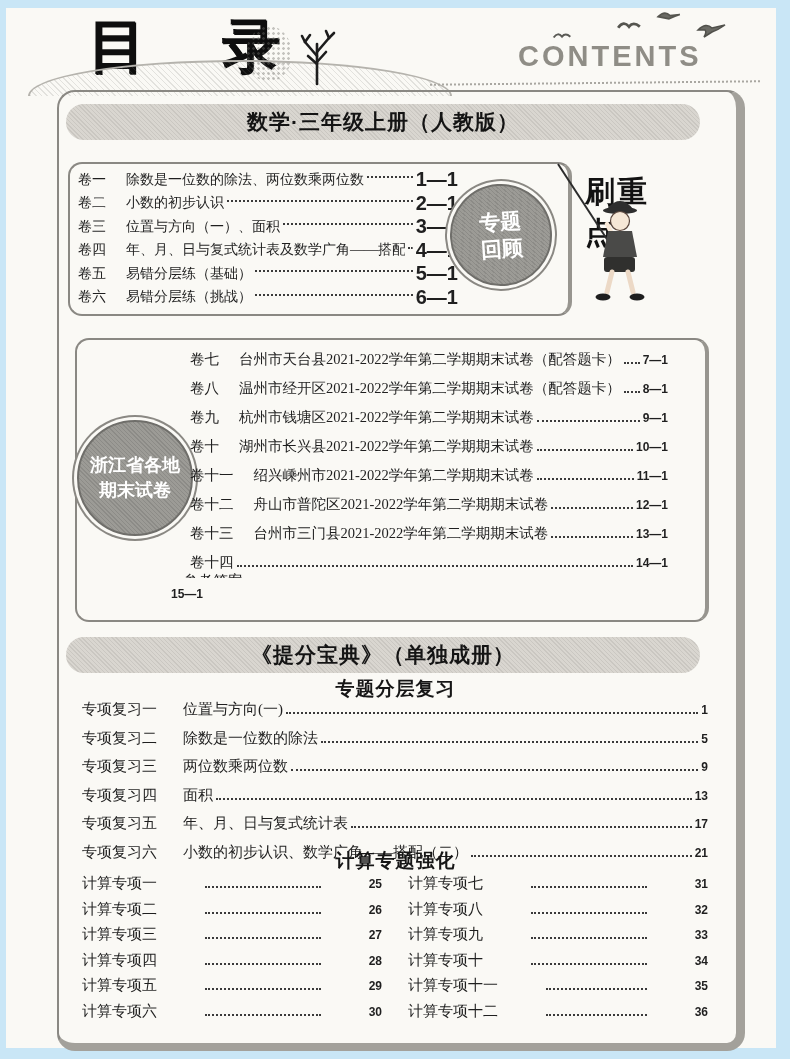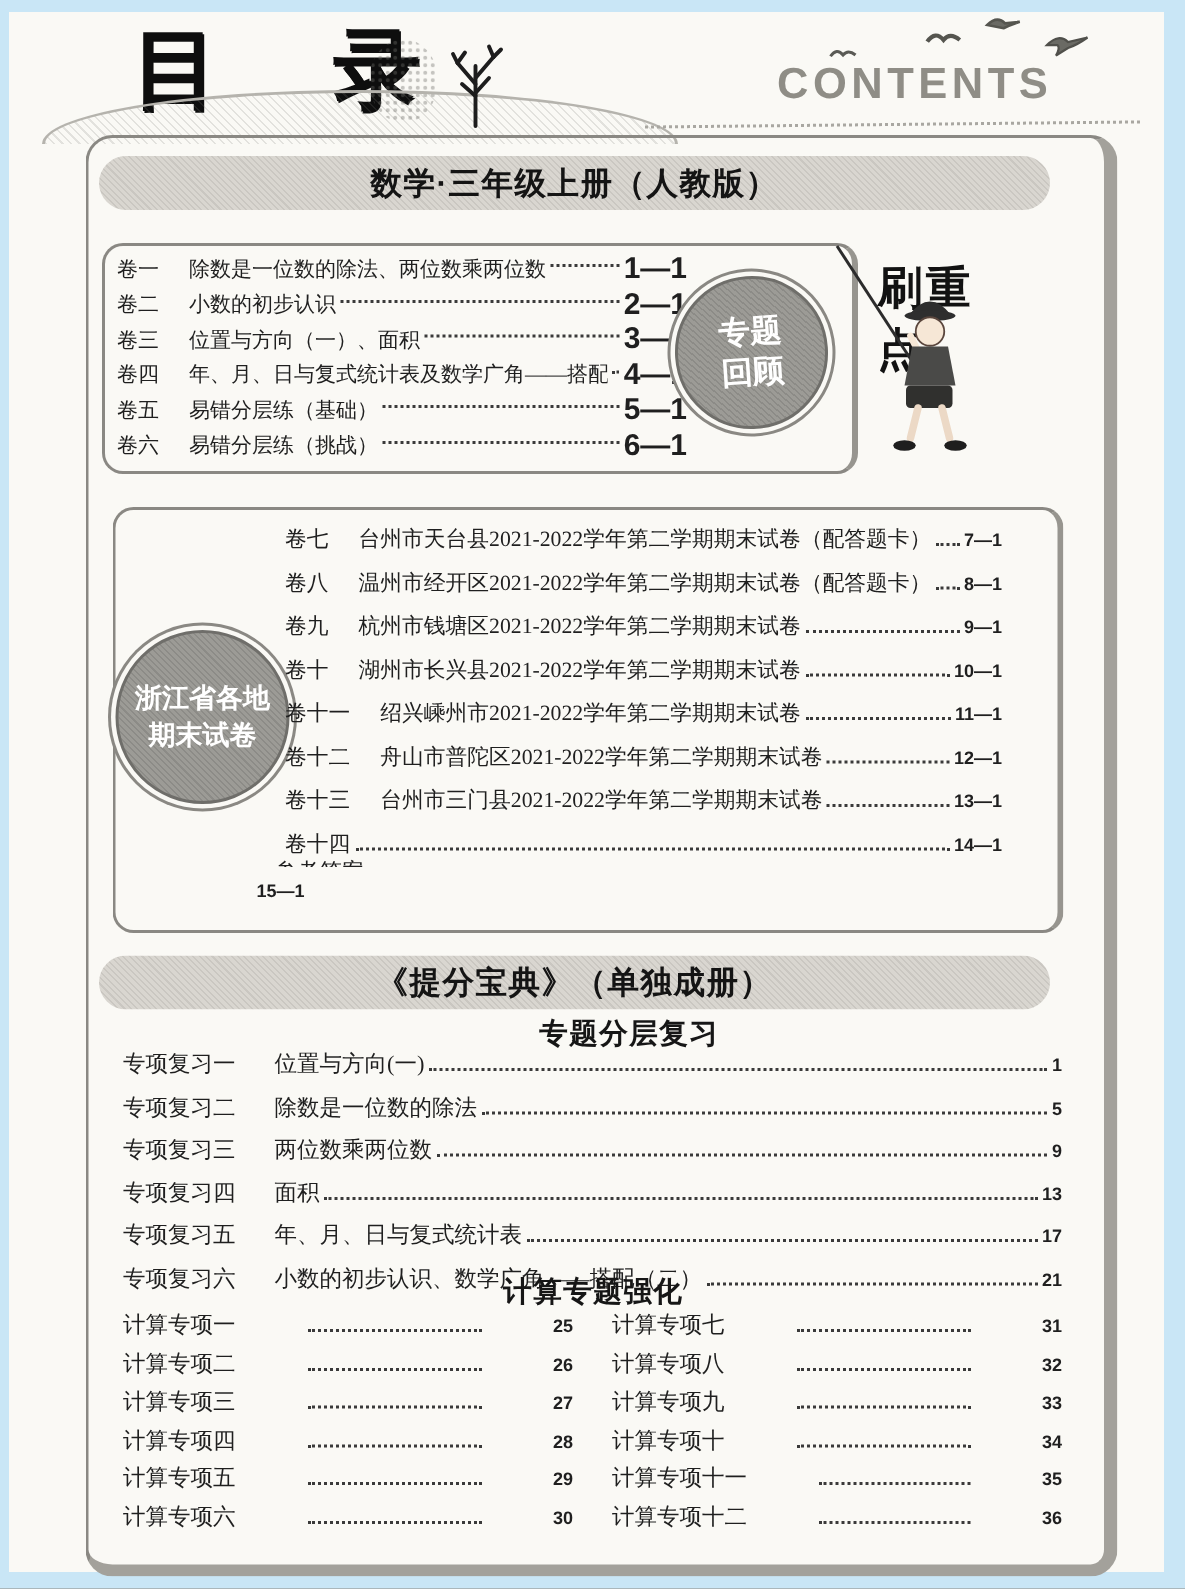--- a/index.html
+++ b/index.html
@@ -106,21 +106,21 @@
   .annotation{
     position:absolute;left:585px;top:172px;
     font-size:30px;font-weight:900;color:#121212;letter-spacing:2px;
   }
   .boy{position:absolute;left:548px;top:158px;}
   
   .subtitle{
     position:absolute;left:57px;width:677px;text-align:center;
     font-size:19px;font-weight:800;color:#161616;letter-spacing:1px;
   }
-  .subtitle-review{top:676px;padding-left:24px;}
+  .subtitle-review{top:676px;}
   .subtitle-calc{top:848px;}
   .review-rows{position:absolute;left:82px;top:700px;width:626px;}
   .review-rows .row{height:28.5px;font-size:15px;}
   .review-rows .ttl{margin-left:14px;}
   .calc-grid{
     position:absolute;left:82px;top:874px;width:626px;
     display:grid;grid-template-columns:1fr 1fr;column-gap:26px;
     grid-template-rows:repeat(6,25.5px);grid-auto-flow:column;
   }
   .calc-grid .row{font-size:15px;gap:45px;}

